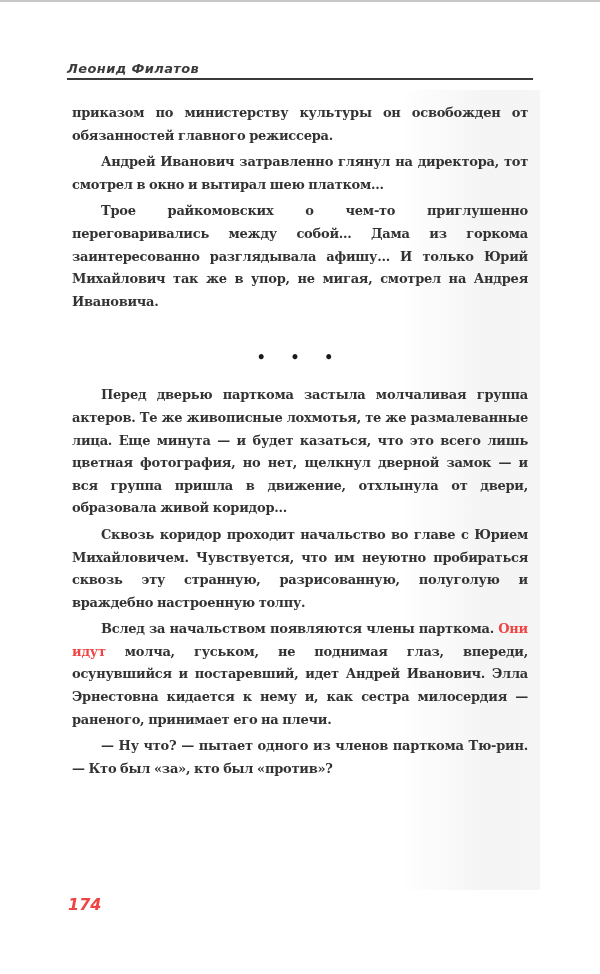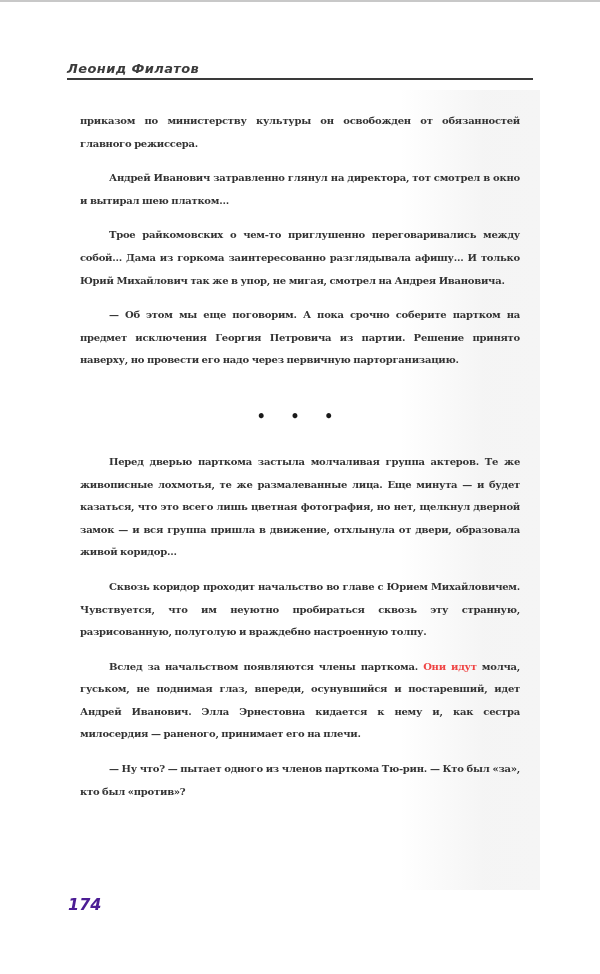--- a/index.html
+++ b/index.html
@@ -46,22 +46,22 @@
       letter-spacing: 0.4px;
       color: #3c3c3c;
     }
     .text-block {
       position: absolute;
       left: 68px;
       top: 98px;
       width: 464px;
     }
     .para {
-      margin: 12px;
-      font-size: 10px;
+      margin: 4px;
+      font-size: 13px;
       line-height: 22.6px;
       text-align: justify;
       text-indent: 29px;
       font-weight: bold;
       color: #333333;
       letter-spacing: -0.25px;
       word-spacing: -0.5px;
       -webkit-font-smoothing: antialiased;
     }
     .para.first { text-indent: 0; }
@@ -78,38 +78,37 @@
       color: #1a1a1a;
     }
     .folio {
       position: absolute;
       left: 68px;
       top: 895px;
       font-family: "DejaVu Sans", sans-serif;
       font-weight: bold;
       font-style: italic;
       font-size: 16px;
-      color: #4c1d95;
+      color: #ef4444;
     }
   </style>
 </head>
 <body>
 
 <div class="top-edge"></div>
 <div class="ghost"></div>
 
 <div class="running-head">
   <span class="author">Леонид Филатов</span>
 </div>
 
 <div class="text-block">
   <p class="para first">приказом по министерству культуры он освобожден от обязанностей главного режиссера.</p>
   <p class="para">Андрей Иванович затравленно глянул на директора, тот смотрел в окно и вытирал шею платком…</p>
   <p class="para">Трое райкомовских о чем-то приглушенно переговаривались между собой… Дама из горкома заинтересованно разглядывала афишу… И только Юрий Михайлович так же в упор, не мигая, смотрел на Андрея Ивановича.</p>
-  <p class="para">— Об этом мы еще поговорим. А пока срочно соберите партком на предмет исключения Георгия Петровича из партии. Решение принято наверху, но провести его надо через первичную парторганизацию.</p>
 
   <div class="separator">• • •</div>
 
   <p class="para">Перед дверью парткома застыла молчаливая группа актеров. Те же живописные лохмотья, те же размалеванные лица. Еще минута — и будет казаться, что это всего лишь цветная фотография, но нет, щелкнул дверной замок — и вся группа пришла в движение, отхлынула от двери, образовала живой коридор…</p>
   <p class="para">Сквозь коридор проходит начальство во главе с Юрием Михайловичем. Чувствуется, что им неуютно пробираться сквозь эту странную, разрисованную, полуголую и враждебно настроенную толпу.</p>
   <p class="para"><span>Вслед за начальством появляются члены парткома.</span> <span class="emph">Они идут</span><span> молча, гуськом, не поднимая глаз, впереди, осунувшийся и постаревший, идет Андрей Иванович. Элла Эрнестовна кидается к нему и, как сестра милосердия — раненого, принимает его на плечи.</span></p>
   <p class="para">— Ну что? — пытает одного из членов парткома Тю-рин. — Кто был «за», кто был «против»?</p>
 
 </div>
 

